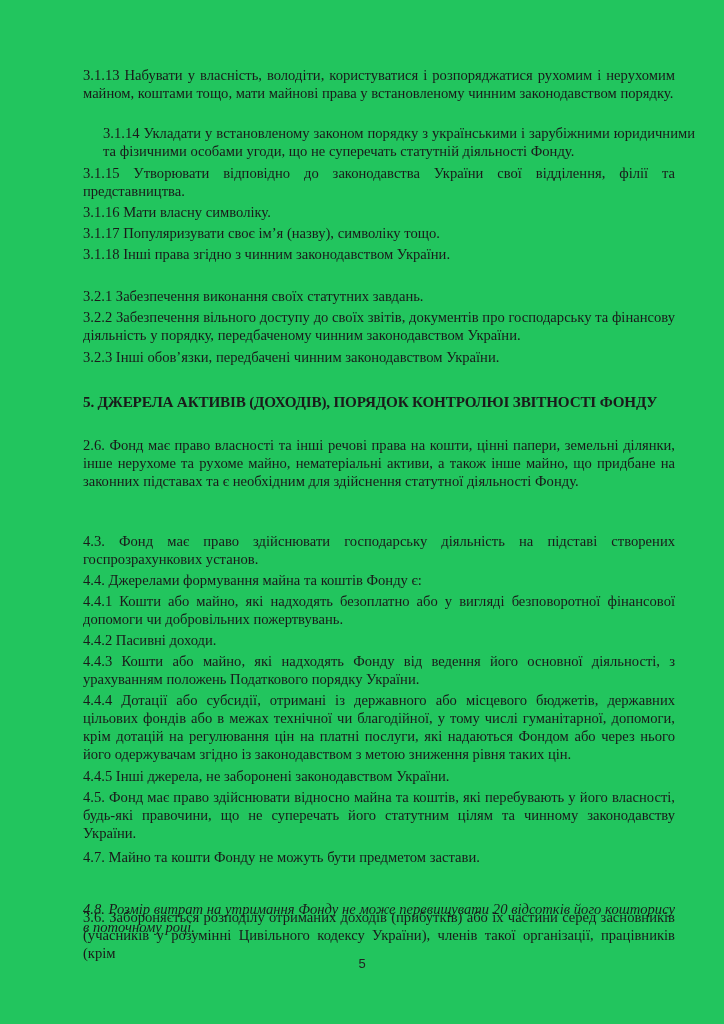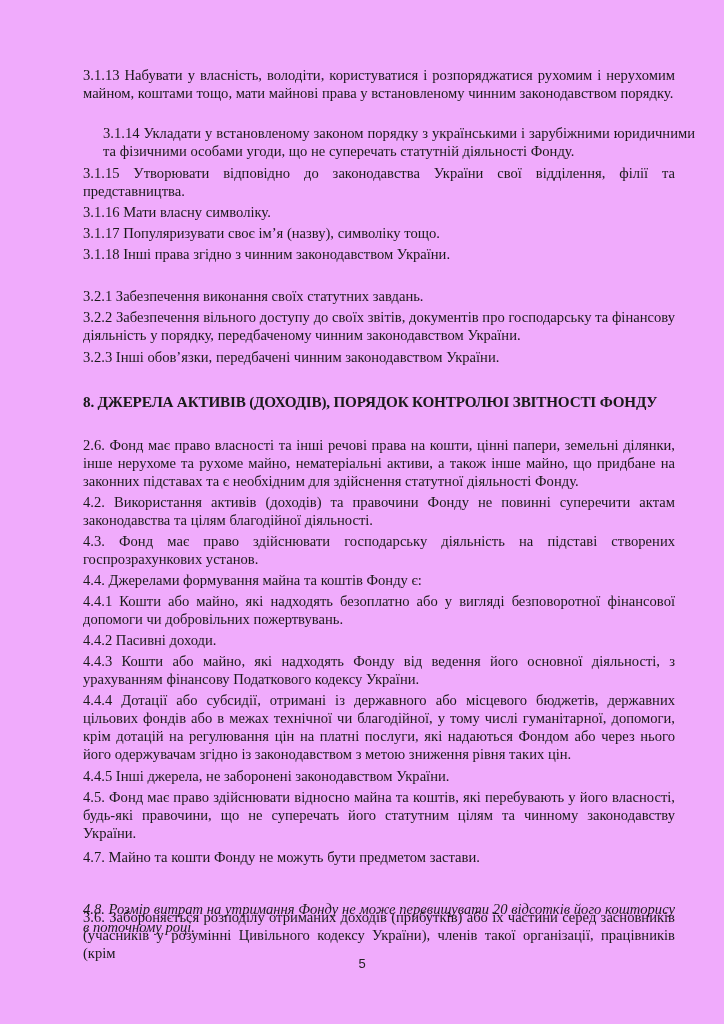--- a/index.html
+++ b/index.html
@@ -13,21 +13,21 @@
       position: relative;
       overflow: hidden;
       font-family: "Liberation Serif", "DejaVu Serif", serif;
       color: #1a1a1a;
     }
     .page {
       position: absolute;
       left: 0; top: 0;
       width: 724px;
       height: 1024px;
-      background: #f0abfc;
+      background: #22c55e;
     }
     .p {
       position: absolute;
       left: 83px;
       width: 592px;
       font-size: 14.6px;
       line-height: 18px;
       text-align: justify;
       margin: 0;
     }
@@ -62,29 +62,28 @@
   <p class="p" style="top:66px;">3.1.13 Набувати у власність, володіти, користуватися і розпоряджатися рухомим і нерухомим майном, коштами тощо, мати майнові права у встановленому чинним законодавством порядку.</p>
   <p class="p" style="top:124px;margin-left:20px;">3.1.14 Укладати у встановленому законом порядку з українськими і зарубіжними юридичними та фізичними особами угоди, що не суперечать статутній діяльності Фонду.</p>
   <p class="p" style="top:164px;">3.1.15 Утворювати відповідно до законодавства України свої відділення, філії та представництва.</p>
   <p class="p" style="top:203px;font-family:Liberation Serif, serif;">3.1.16 Мати власну символіку.</p>
   <p class="p" style="top:224px;">3.1.17 Популяризувати своє ім’я (назву), символіку тощо.</p>
   <p class="p" style="top:245px;">3.1.18 Інші права згідно з чинним законодавством України.</p>
   <p class="p" style="top:287px;">3.2.1 Забезпечення виконання своїх статутних завдань.</p>
   <p class="p" style="top:308px;">3.2.2 Забезпечення вільного доступу до своїх звітів, документів про господарську та фінансову діяльність у порядку, передбаченому чинним законодавством України.</p>
   <p class="p" style="top:348px;">3.2.3 Інші обов’язки, передбачені чинним законодавством України.</p>
 
-  <h2 class="heading">8. ДЖЕРЕЛА АКТИВІВ (ДОХОДІВ), ПОРЯДОК КОНТРОЛЮІ ЗВІТНОСТІ ФОНДУ</h2>
+  <h2 class="heading">5. ДЖЕРЕЛА АКТИВІВ (ДОХОДІВ), ПОРЯДОК КОНТРОЛЮІ ЗВІТНОСТІ ФОНДУ</h2>
 
   <p class="p" style="top:436px;">2.6. Фонд має право власності та інші речові права на кошти, цінні папери, земельні ділянки, інше нерухоме та рухоме майно, нематеріальні активи, а також інше майно, що придбане на законних підставах та є необхідним для здійснення статутної діяльності Фонду.</p>
-  <p class="p" style="top:493px;">4.2. Використання активів (доходів) та правочини Фонду не повинні суперечити актам законодавства та цілям благодійної діяльності.</p>
   <p class="p" style="top:532px;">4.3. Фонд має право здійснювати господарську діяльність на підставі створених госпрозрахункових установ.</p>
   <p class="p" style="top:571px;">4.4. Джерелами формування майна та коштів Фонду є:</p>
   <p class="p" style="top:592px;">4.4.1 Кошти або майно, які надходять безоплатно або у вигляді безповоротної фінансової допомоги чи добровільних пожертвувань.</p>
   <p class="p" style="top:631px;">4.4.2 Пасивні доходи.</p>
-  <p class="p" style="top:652px;">4.4.3 Кошти або майно, які надходять Фонду від ведення його основної діяльності, з урахуванням фінансову Податкового кодексу України.</p>
+  <p class="p" style="top:652px;">4.4.3 Кошти або майно, які надходять Фонду від ведення його основної діяльності, з урахуванням положень Податкового порядку України.</p>
   <p class="p" style="top:691px;">4.4.4 Дотації або субсидії, отримані із державного або місцевого бюджетів, державних цільових фондів або в межах технічної чи благодійної, у тому числі гуманітарної, допомоги, крім дотацій на регулювання цін на платні послуги, які надаються Фондом або через нього його одержувачам згідно із законодавством з метою зниження рівня таких цін.</p>
   <p class="p" style="top:767px;">4.4.5 Інші джерела, не заборонені законодавством України.</p>
   <p class="p" style="top:788px;">4.5. Фонд має право здійснювати відносно майна та коштів, які перебувають у його власності, будь-які правочини, що не суперечать його статутним цілям та чинному законодавству України.</p>
   <p class="p" style="top:848px;">4.7. Майно та кошти Фонду не можуть бути предметом застави.</p>
   <p class="p" style="top:900px;font-style:italic;">4.8. Розмір витрат на утримання Фонду не може перевищувати 20 відсотків його кошторису в поточному році.</p>
   <p class="p" style="top:908px;">3.6. Забороняється розподілу отриманих доходів (прибутків) або їх частини серед засновників (учасників у розумінні Цивільного кодексу України), членів такої організації, працівників (крім</p>
 
   <div class="page-number">5</div>
 </div>
 

